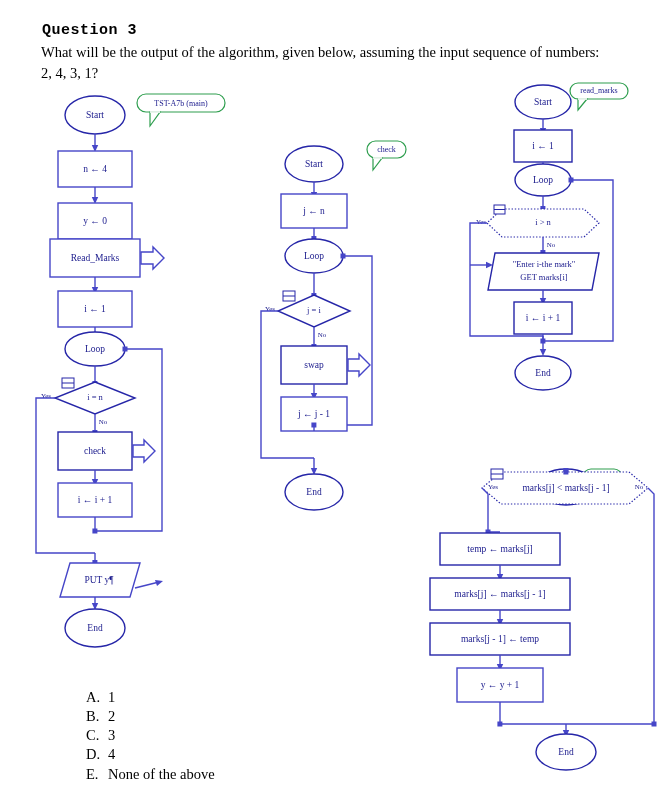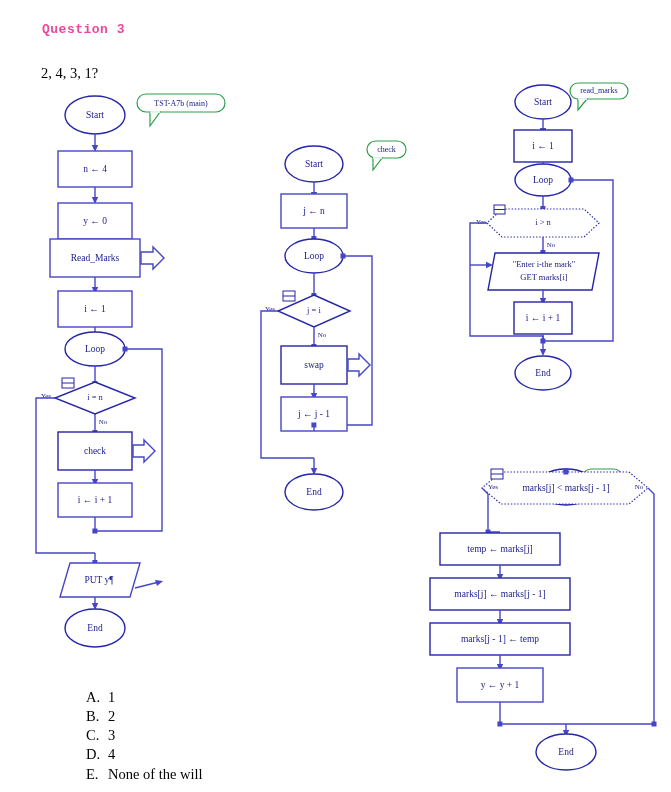--- a/index.html
+++ b/index.html
@@ -20,23 +20,23 @@
     width: 671px;
     height: 792px;
   }
 
   
   .q-title {
     position: absolute;
     left: 42px;
     top: 22px;
     font-family: "Liberation Mono", monospace;
-    font-size: 13px;
+    font-size: 15px;
     font-weight: bold;
-    color: #ec4899;
+    color: #000000;
     letter-spacing: 0.5px;
   }
   .q-body {
     position: absolute;
     left: 41px;
     top: 42px;
     width: 600px;
     font-size: 14.5px;
     color: #000;
     line-height: 1.42;
@@ -100,21 +100,21 @@
     stroke-width: 1;
   }
 </style>
 </head>
 <body>
 
 <div id="root">
 
   <div class="q-title">Question 3</div>
   <div class="q-body">
-    <br>
+    <span>What will be the output of the algorithm, given below, assuming the input sequence of numbers:</span><br>
     <span class="seq">2, 4, 3, 1?</span>
   </div>
 
   <svg id="flow" viewBox="0 0 671 792">
 
     <g>
 
       <g>
         <rect class="callout" x="137" y="94" width="88" height="18" rx="9" ry="9"></rect>
         <path class="callout" d="M150,112 L150,126 L160,112 Z" fill="#ffffff" stroke="#2e9e4e"></path>
@@ -403,17 +403,17 @@
     <div class="row">
       <span class="lbl">C.</span>
       <span>3</span>
     </div>
     <div class="row">
       <span class="lbl">D.</span>
       <span>4</span>
     </div>
     <div class="row">
       <span class="lbl">E.</span>
-      <span>None of the will</span>
+      <span>None of the above</span>
     </div>
   </div>
 
 </div>
 
 </body></html>

